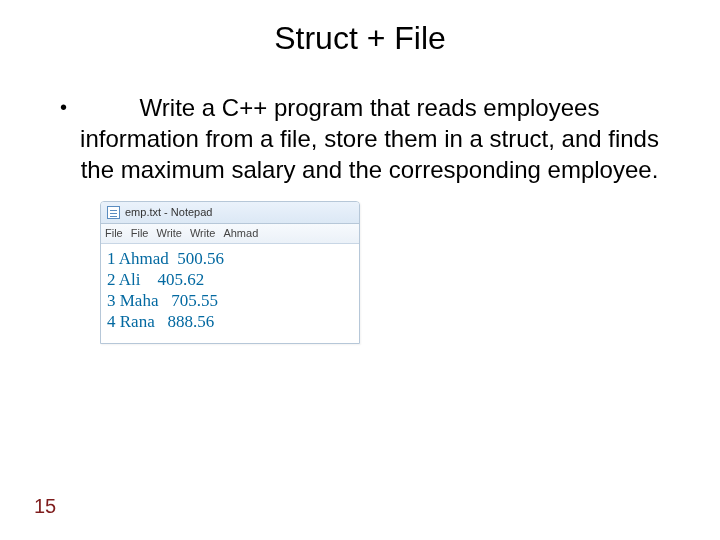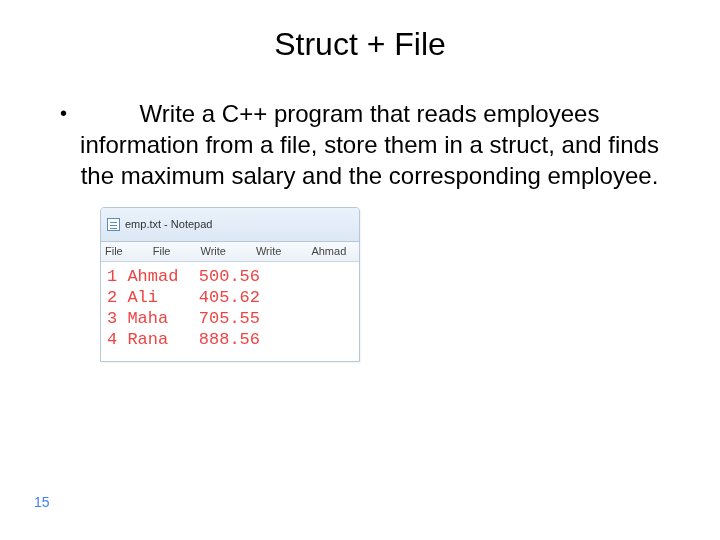--- a/index.html
+++ b/index.html
@@ -9,21 +9,21 @@
     background: #ffffff;
     font-family: Arial, Helvetica, sans-serif;
     color: #000;
     position: relative;
     padding: 20px 60px;
   }
   .title {
     text-align: center;
     font-size: 32px;
     font-weight: normal;
-    margin-top: 6px;
+    margin-top: 0;
     margin-bottom: 35px;
   }
   .bullet-block {
     display: flex;
     align-items: flex-start;
     font-size: 24px;
     line-height: 1.3;
     margin-bottom: 15px;
   }
   .bullet-dot {
@@ -45,21 +45,21 @@
   }
   .notepad-titlebar {
     display: flex;
     align-items: center;
     background: linear-gradient(#eaf2fb, #dce8f5);
     border-bottom: 1px solid #b6c7d8;
     padding: 2px 6px;
     font-size: 11px;
     color: #333;
     gap: 5px;
-    height: 34px;
+    height: 22px;
   }
   .np-icon {
     width: 13px;
     height: 13px;
     background: #fff;
     border: 1px solid #5a8cc0;
     position: relative;
   }
   .np-icon::after {
     content: "";
@@ -69,38 +69,38 @@
     background: #5a8cc0;
     box-shadow: 0 3px 0 #5a8cc0, 0 6px 0 #5a8cc0;
   }
   .notepad-menubar {
     display: flex;
     background: linear-gradient(#f7fafd, #ebf1f8);
     border-bottom: 1px solid #c8d6e5;
     font-size: 11px;
     color: #444;
     padding: 3px 4px;
-    gap: 30px;
+    gap: 8px;
     height: 20px;
   }
   .notepad-content {
     background: #fff;
-    font-family: Liberation Mono, monospace;
+    font-family: Liberation Serif, serif;
     font-size: 17px;
     padding: 4px 6px 10px 6px;
     line-height: 1.25;
     white-space: pre;
-    color: #ef4444;
+    color: #0369a1;
   }
   .page-num {
     position: absolute;
     left: 34px;
-    bottom: 30px;
-    font-size: 14px;
-    color: #3b82f6;
+    bottom: 22px;
+    font-size: 20px;
+    color: #7f1d1d;
   }
 </style>
 </head>
 <body>
 
 <h1 class="title">Struct + File</h1>
 
 <div class="bullet-block">
   <span class="bullet-dot">•</span>
   <span class="bullet-text">Write a C++ program that reads employees information from a file, store them in a struct, and finds the maximum salary and the corresponding employee.</span>

